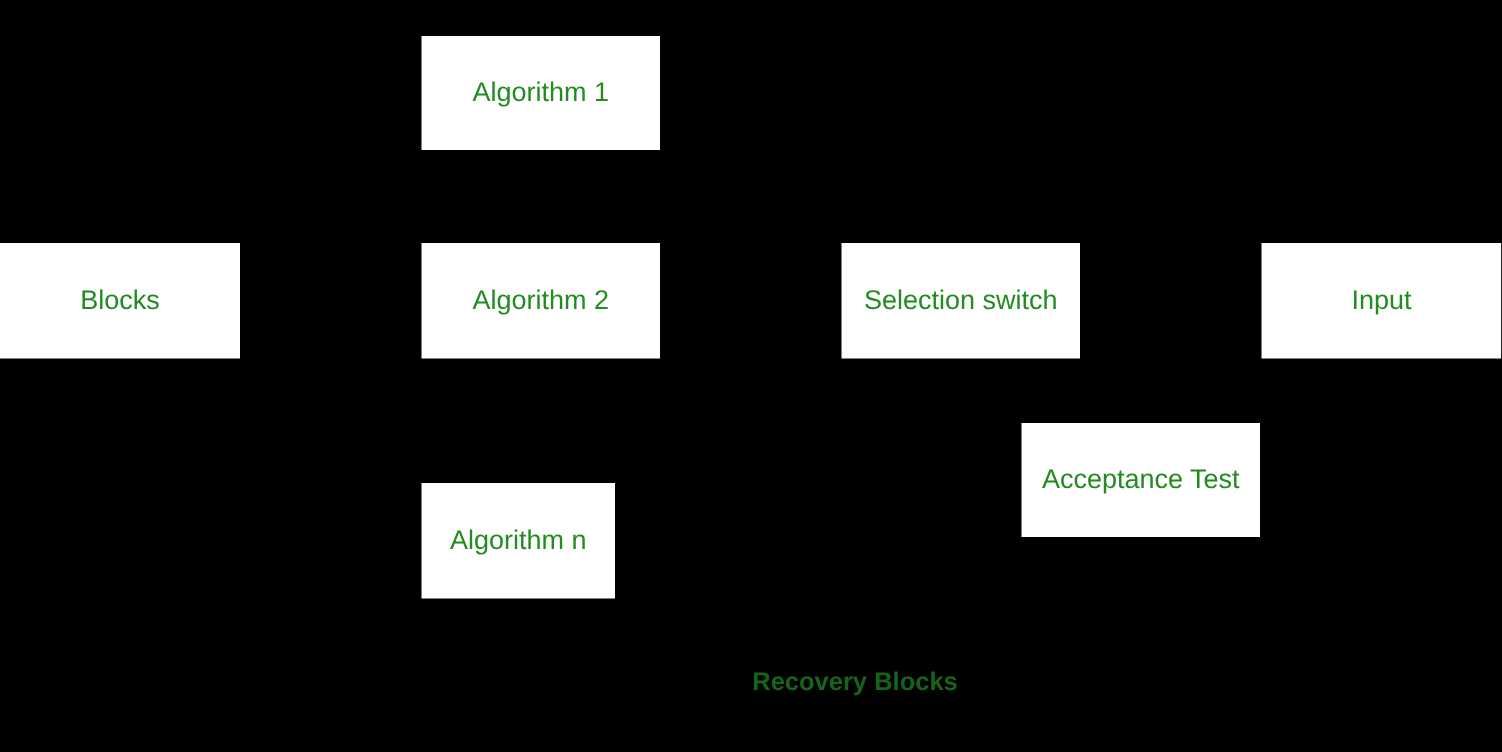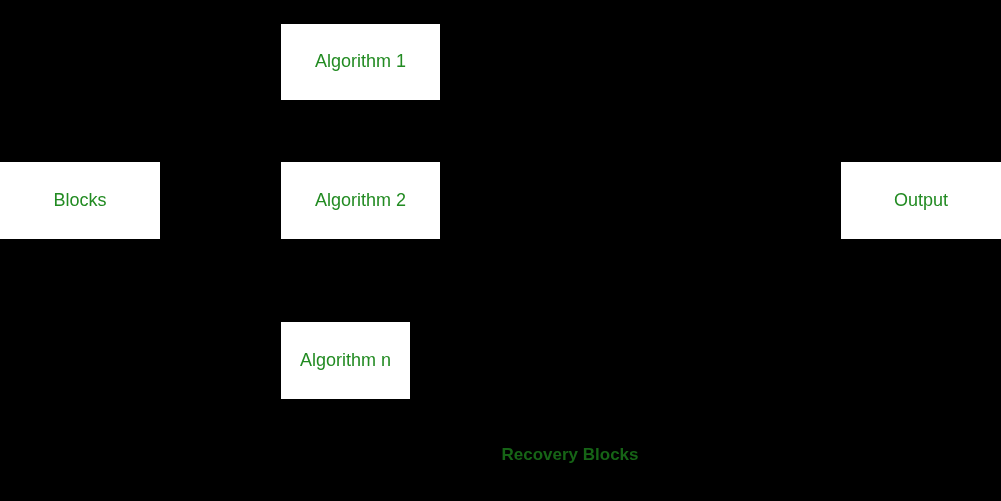--- a/index.html
+++ b/index.html
@@ -54,25 +54,31 @@
   </div>
 
   <div class="node n-input">
     <span>Blocks</span>
   </div>
 
   <div class="node n-algorithm-2">
     <span>Algorithm 2</span>
   </div>
 
+  <div class="node n-selection">
+    <span>Selection switch</span>
+  </div>
 
   <div class="node n-output">
-    <span>Output</span>
+    <span>Input</span>
   </div>
 
   <div class="node n-algorithm-n">
     <span>Algorithm n</span>
   </div>
 
+  <div class="node n-acceptance">
+    <span>Acceptance Test</span>
+  </div>
 
   <div class="caption">Recovery Blocks</div>
 
 </div>
 
 </body></html>

